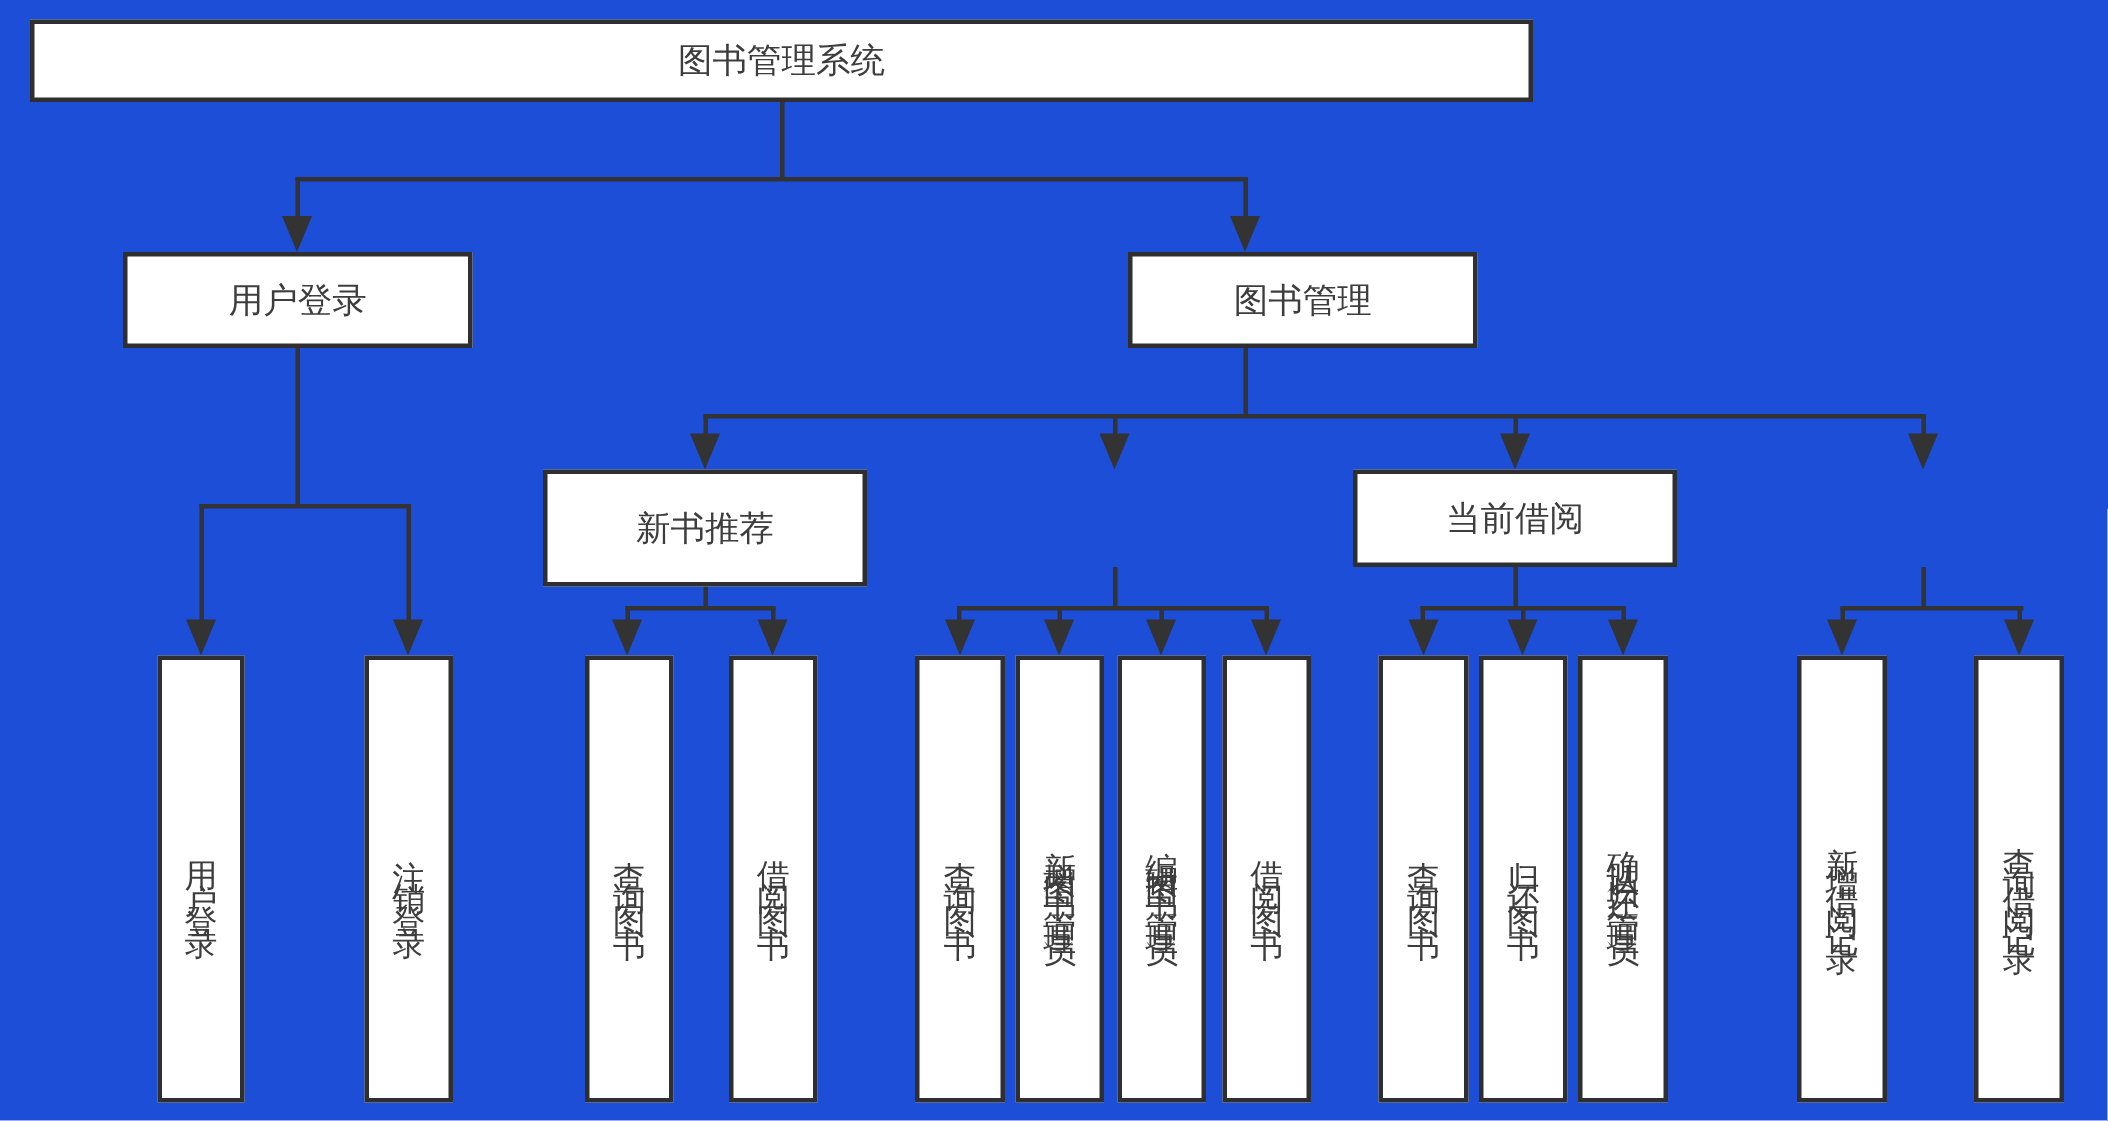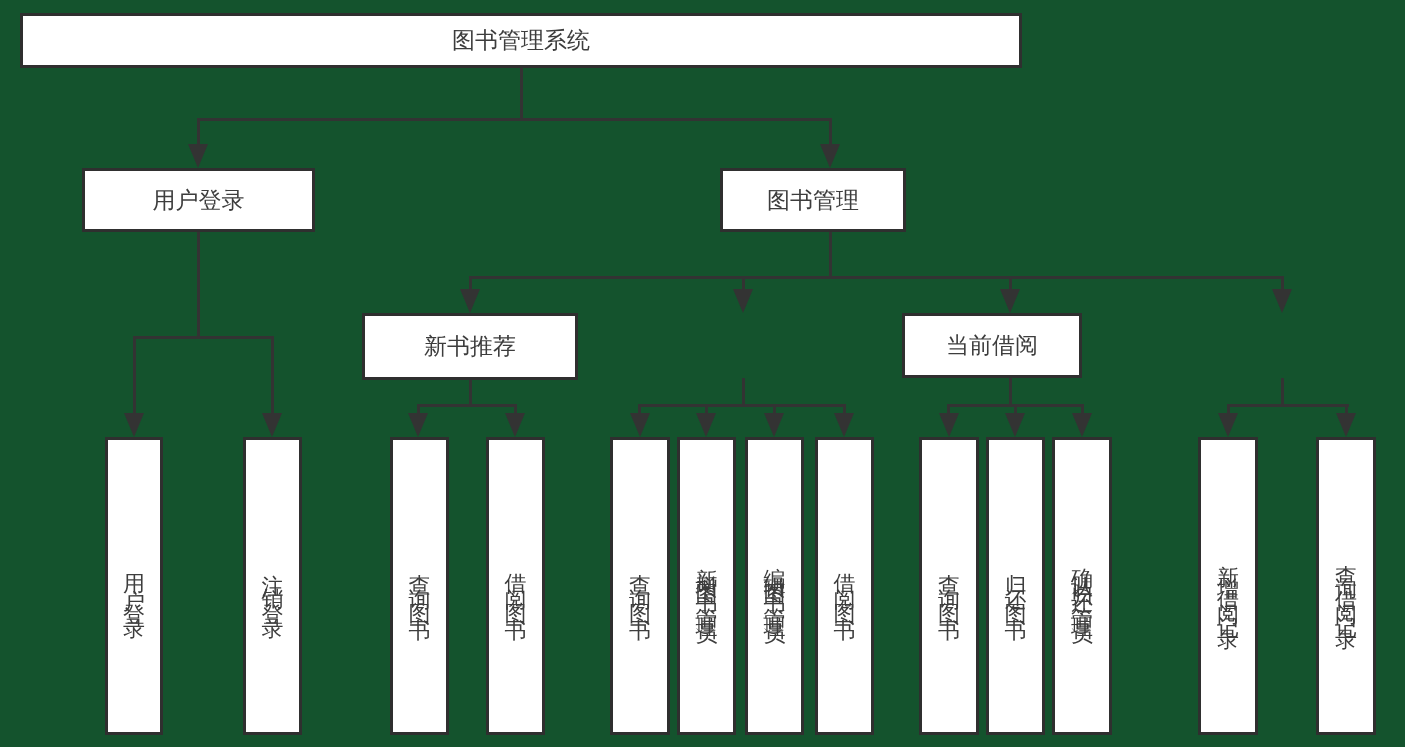--- a/index.html
+++ b/index.html
@@ -1,19 +1,19 @@
 <!DOCTYPE html>
 <html><head>
 <meta charset="utf-8">
 <style>
   html,body { margin:0; padding:0; background:#ffffff; }
   #canvas {
     position:relative;
     width:1405px; height:747px;
-    background:#14532d;
+    background:#1d4ed8;
     overflow:hidden;
     font-family:"Liberation Sans","DejaVu Sans",sans-serif;
   }
   .box-h {
     position:absolute;
     box-sizing:border-box;
     border:3px solid #2f2f2f;
     background:#ffffff;
     display:flex; align-items:center; justify-content:center;
     font-size:23px; color:#3d3d3d;
@@ -124,28 +124,28 @@
   <div class="arr" style="left:1218px;top:413px"></div>
   <div class="arr" style="left:1336px;top:413px"></div>
 
   <div class="box-h" style="left:20px;top:13px;width:1002px;height:55px">
     <span>图书管理系统</span>
   </div>
 
   <div class="box-h" style="left:82px;top:168px;width:233px;height:64px">
     <span>用户登录</span>
   </div>
-  <div class="box-h" style="left:720px;top:168px;width:186px;height:64px">
+  <div class="box-h" style="left:752px;top:168px;width:233px;height:64px">
     <span>图书管理</span>
   </div>
 
-  <div class="box-h" style="left:362px;top:313px;width:216px;height:67px">
+  <div class="box-h" style="left:362px;top:313px;width:216px;height:78px">
     <span>新书推荐</span>
   </div>
-  <div class="box-h" style="left:902px;top:313px;width:180px;height:65px">
+  <div class="box-h" style="left:902px;top:313px;width:216px;height:65px">
     <span>当前借阅</span>
   </div>
 
   <div class="box-v" style="left:105px;width:58px">
     <span class="vtext ls4">用户登录</span>
   </div>
   <div class="box-v" style="left:243px;width:59px">
     <span class="vtext ls4">注销登录</span>
   </div>
 

